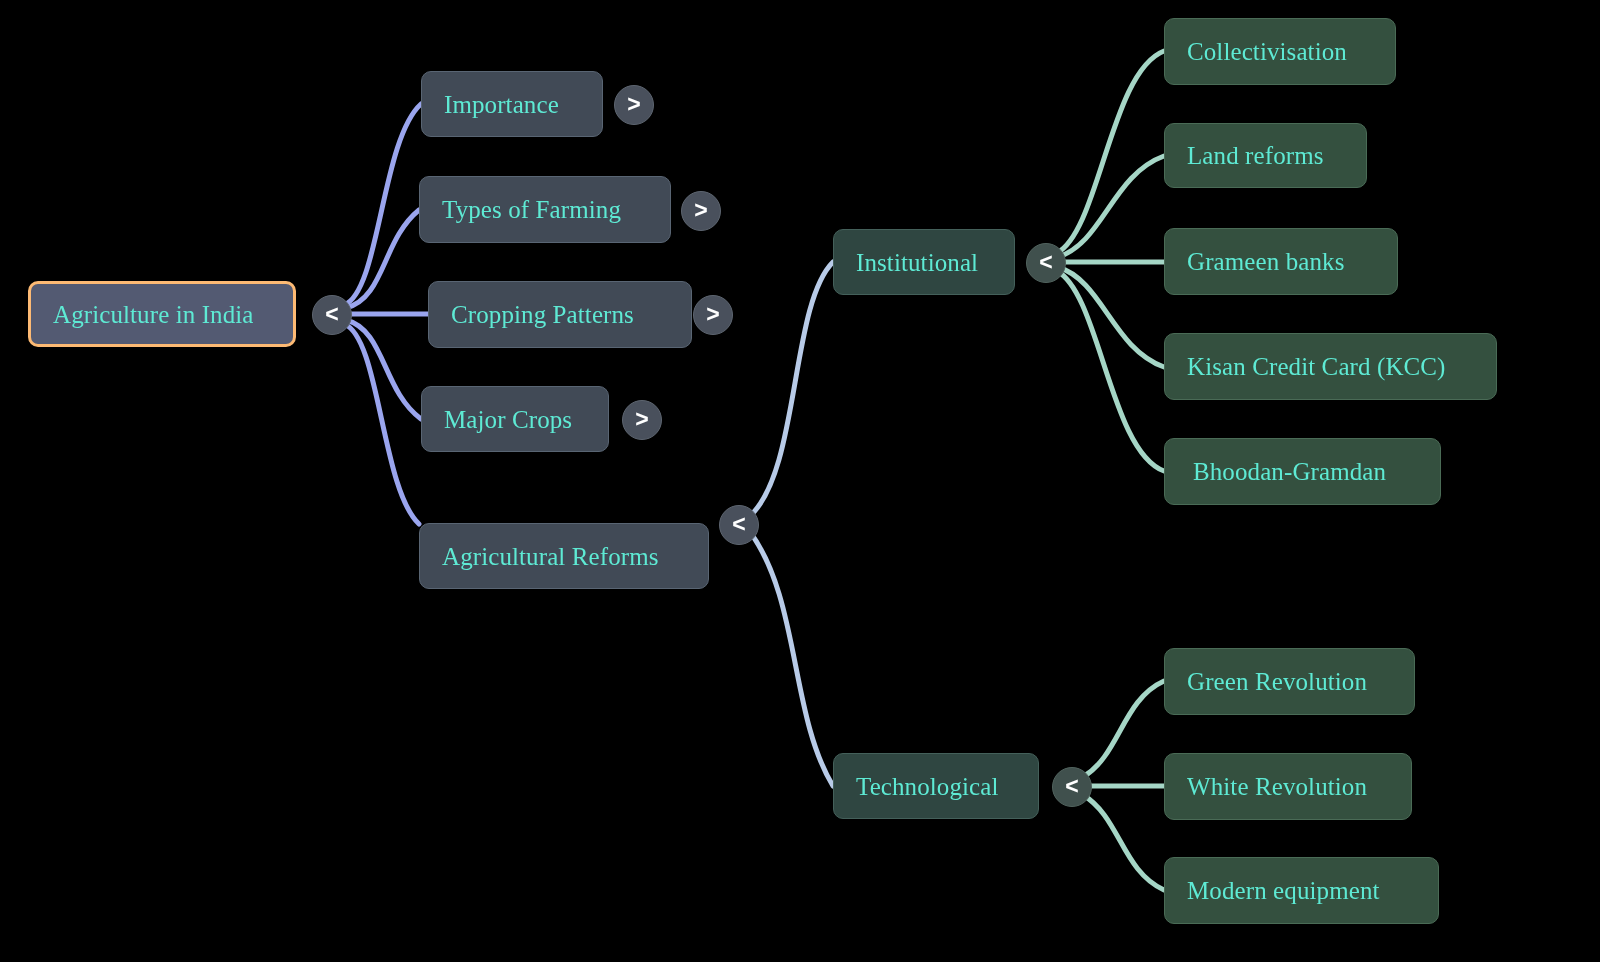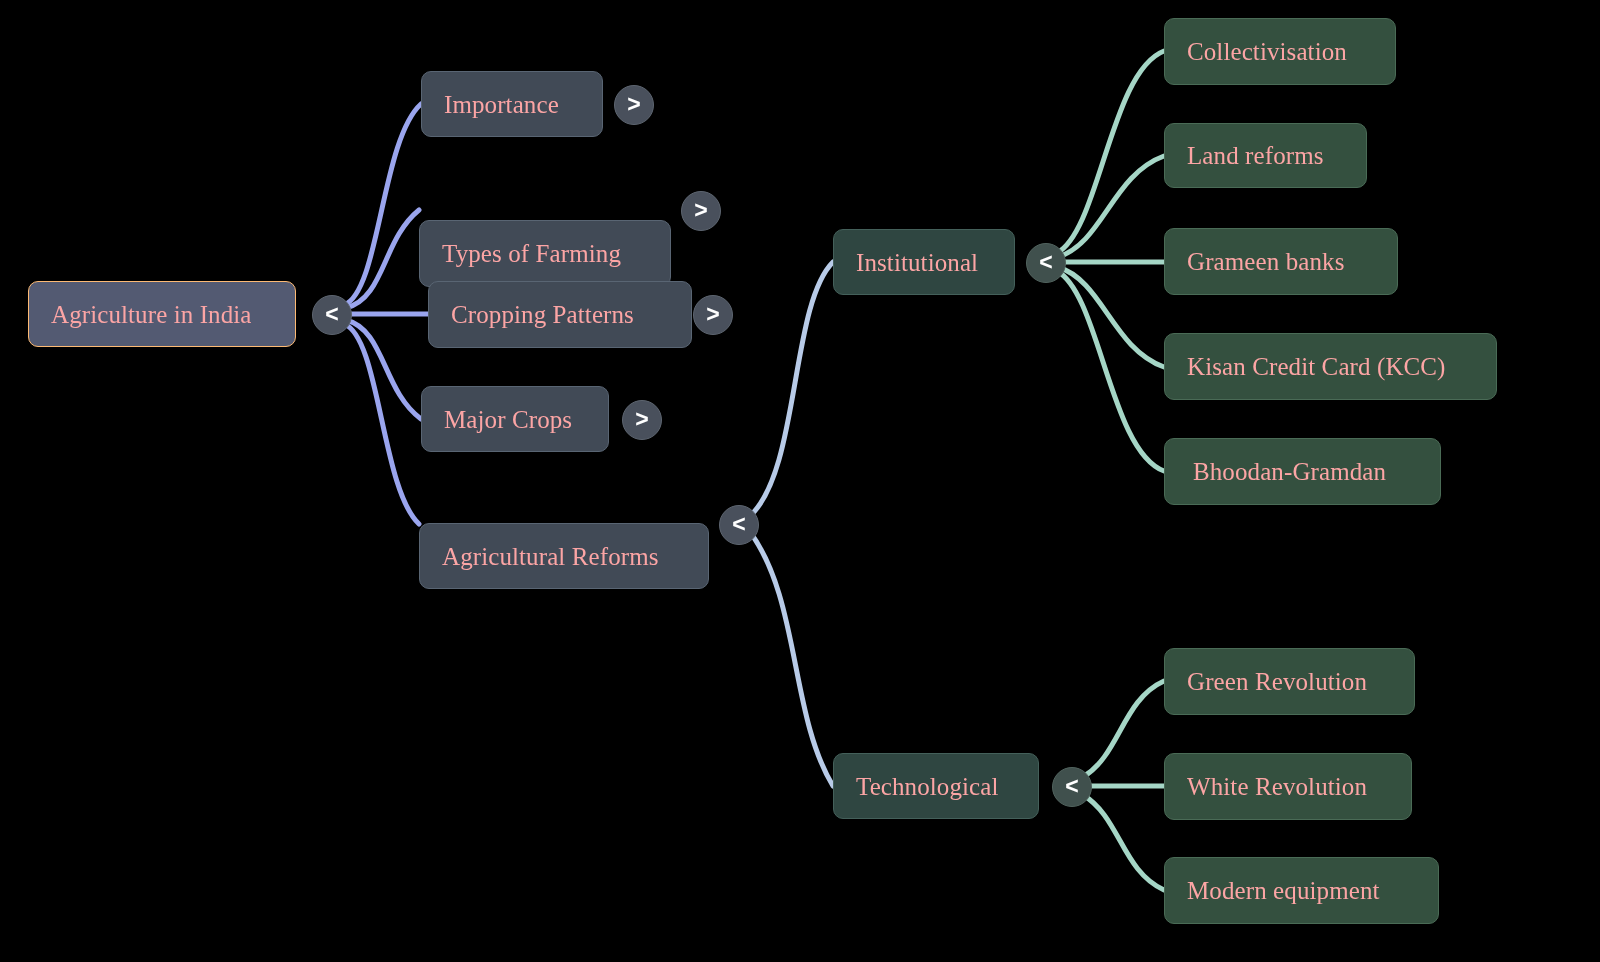--- a/index.html
+++ b/index.html
@@ -21,30 +21,30 @@
     width: 1600px;
     height: 962px;
     pointer-events: none;
   }
   .node {
     position: absolute;
     box-sizing: border-box;
     display: flex;
     align-items: center;
     border-radius: 10px;
-    color: #fca5a5;
+    color: #5eead4;
     font-size: 25px;
     line-height: 1;
     letter-spacing: 0.1px;
     padding: 0 22px;
     white-space: nowrap;
   }
   .node.root {
     background: #535a72;
-    border: 1px solid #fdba74;
+    border: 3px solid #fdba74;
   }
   .node.branch {
     background: #414a56;
     border: 1px solid #596573;
     font-family: Liberation Serif, serif;
   }
   .node.leaf {
     background: #34503f;
     border: 1px solid #4a6b56;
   }
@@ -121,21 +121,21 @@
       <span>&lt;</span>
     </div>
 
   <div class="node branch" style="left:421px; top:71px; width:182px; height:66px;">
     <span>Importance</span>
   </div>
   <div class="toggle" style="left:614px; top:85px;">
       <span>&gt;</span>
     </div>
 
-  <div class="node branch" style="left:419px; top:176px; width:252px; height:67px;margin-top:44px;">
+  <div class="node branch" style="left:419px; top:176px; width:252px; height:67px;">
     <span>Types of Farming</span>
   </div>
   <div class="toggle" style="left:681px; top:191px;">
       <span>&gt;</span>
     </div>
 
   <div class="node branch" style="left:428px; top:281px; width:264px; height:67px;">
     <span>Cropping Patterns</span>
   </div>
   <div class="toggle" style="left:693px; top:295px;">

